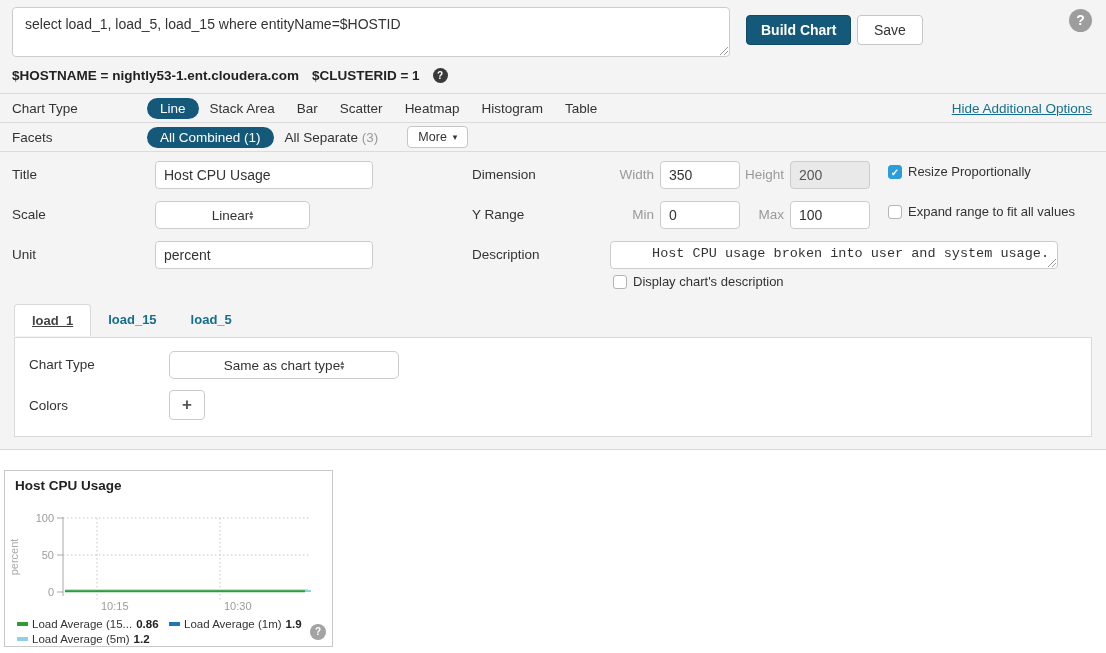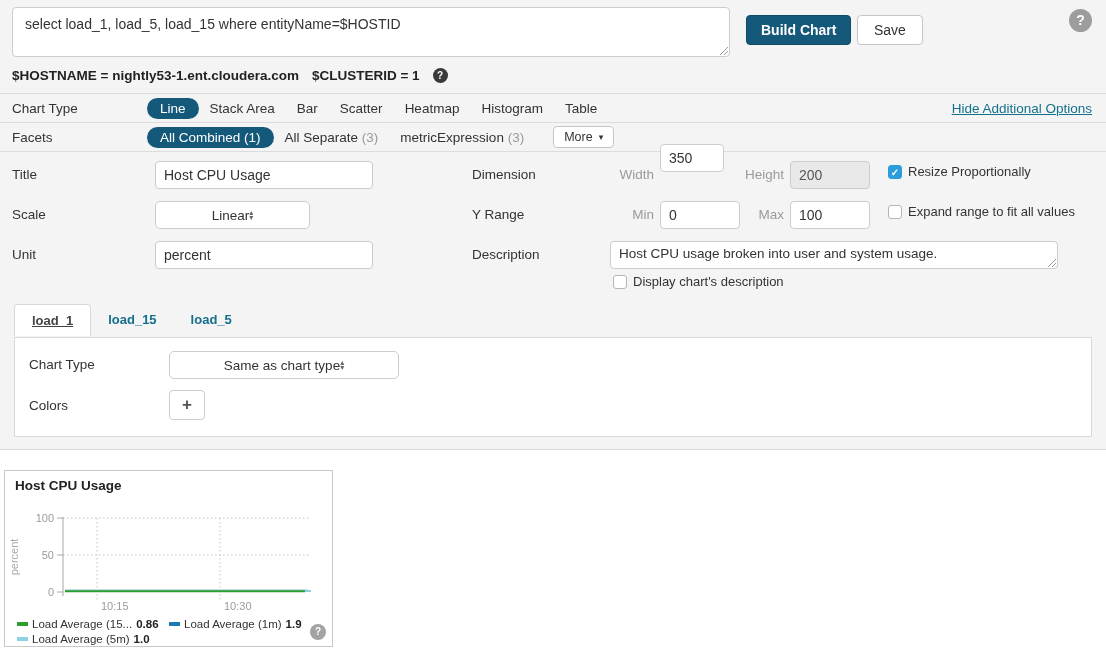--- a/index.html
+++ b/index.html
@@ -50,22 +50,22 @@
   .caret-down { font-size:9px; color:#333; line-height:1; }
 
   .flabel { position:absolute; font-size:13.5px; color:#333; line-height:20px; }
   .flabel-gray { position:absolute; font-size:13.5px; color:#9a9a9a; line-height:20px;
                  width:58px; text-align:right; }
   input.text { position:absolute; height:28px; border:1px solid #ccc; border-radius:4px;
                padding:0 8px; font-family:"Liberation Sans",sans-serif; font-size:14px;
                color:#333; background:#fff; }
   input.text.disabled { background:#e9e9e9; color:#555; }
   textarea.desc { width:100%; height:100%; border:1px solid #ccc; border-radius:4px;
-                  padding:4px 8px; font-family:Liberation Sans, sans-serif; font-size:13.5px;
-                  color:#333; resize:none; background:#fff; overflow:hidden; }
+                  padding:4px 8px; font-family:Liberation Mono, monospace; font-size:13.5px;
+                  color:#333; resize:none; background:#fff; overflow:hidden;text-align:right; }
 
   .select { position:absolute; height:28px; display:flex; align-items:center;
             justify-content:center; background:#fff; border:1px solid #ccc;
             border-radius:5px; padding:0 8px; font-size:13.5px; color:#333; cursor:pointer; }
   .caret-col { display:flex; flex-direction:column; align-items:center; line-height:5px;
                font-size:8px; color:#666; }
 
   .check-item { position:absolute; display:flex; align-items:center; gap:6px; font-size:13px;
                 color:#333; }
   .cb { width:14px; height:14px; border:1px solid #b5b5b5; border-radius:3px; background:#fff;
@@ -141,37 +141,33 @@
 
     <div class="hrule" style="top:122px;"></div>
 
     <div class="opt-row" style="top:123px;">
       <div class="row-label">Facets</div>
       <div class="pill">All Combined (1)</div>
       <div class="opt">
         <span>All Separate</span>
         <span class="count">(3)</span>
       </div>
-      <div class="opt">
-        <span>metricExpression</span>
-        <span class="count">(3)</span>
-      </div>
       <div class="more-btn">
         <span>More</span>
         <span class="caret-down">▾</span>
       </div>
     </div>
 
     <div class="hrule" style="top:151px;"></div>
 
     <div class="flabel" style="left:12px; top:165px;">Title</div>
     <input class="text" style="left: 155px; top: 161px; width: 218px;" value="Host CPU Usage">
     <div class="flabel" style="left:472px; top:165px;">Dimension</div>
     <div class="flabel-gray" style="left:596px; top:165px;">Width</div>
-    <input class="text" style="left: 660px; top: 144px; width: 64px;" value="350">
+    <input class="text" style="left: 660px; top: 161px; width: 80px;" value="350">
     <div class="flabel-gray" style="left:726px; top:165px;">Height</div>
     <input class="text disabled" style="left: 790px; top: 161px; width: 80px;" value="200">
     <div class="check-item" style="left:888px; top:164px;">
       <span class="cb checked">✓</span>
       <span>Resize Proportionally</span>
     </div>
 
     <div class="flabel" style="left:12px; top:205px;">Scale</div>
     <div class="select" style="left:155px; top:201px; width:155px;">
       <span>Linear</span>
@@ -262,21 +258,21 @@
         <div class="legend-item">
           <span class="sw sw-blue"></span>
           <span>Load Average (1m)</span>
           <span class="legend-val">1.9</span>
         </div>
       </div>
       <div class="legend-row">
         <div class="legend-item">
           <span class="sw sw-lblue"></span>
           <span>Load Average (5m)</span>
-          <span class="legend-val">1.0</span>
+          <span class="legend-val">1.2</span>
         </div>
       </div>
     </div>
 
     <div class="chart-help">?</div>
   </div>
 
 </div>
 
 </body></html>

